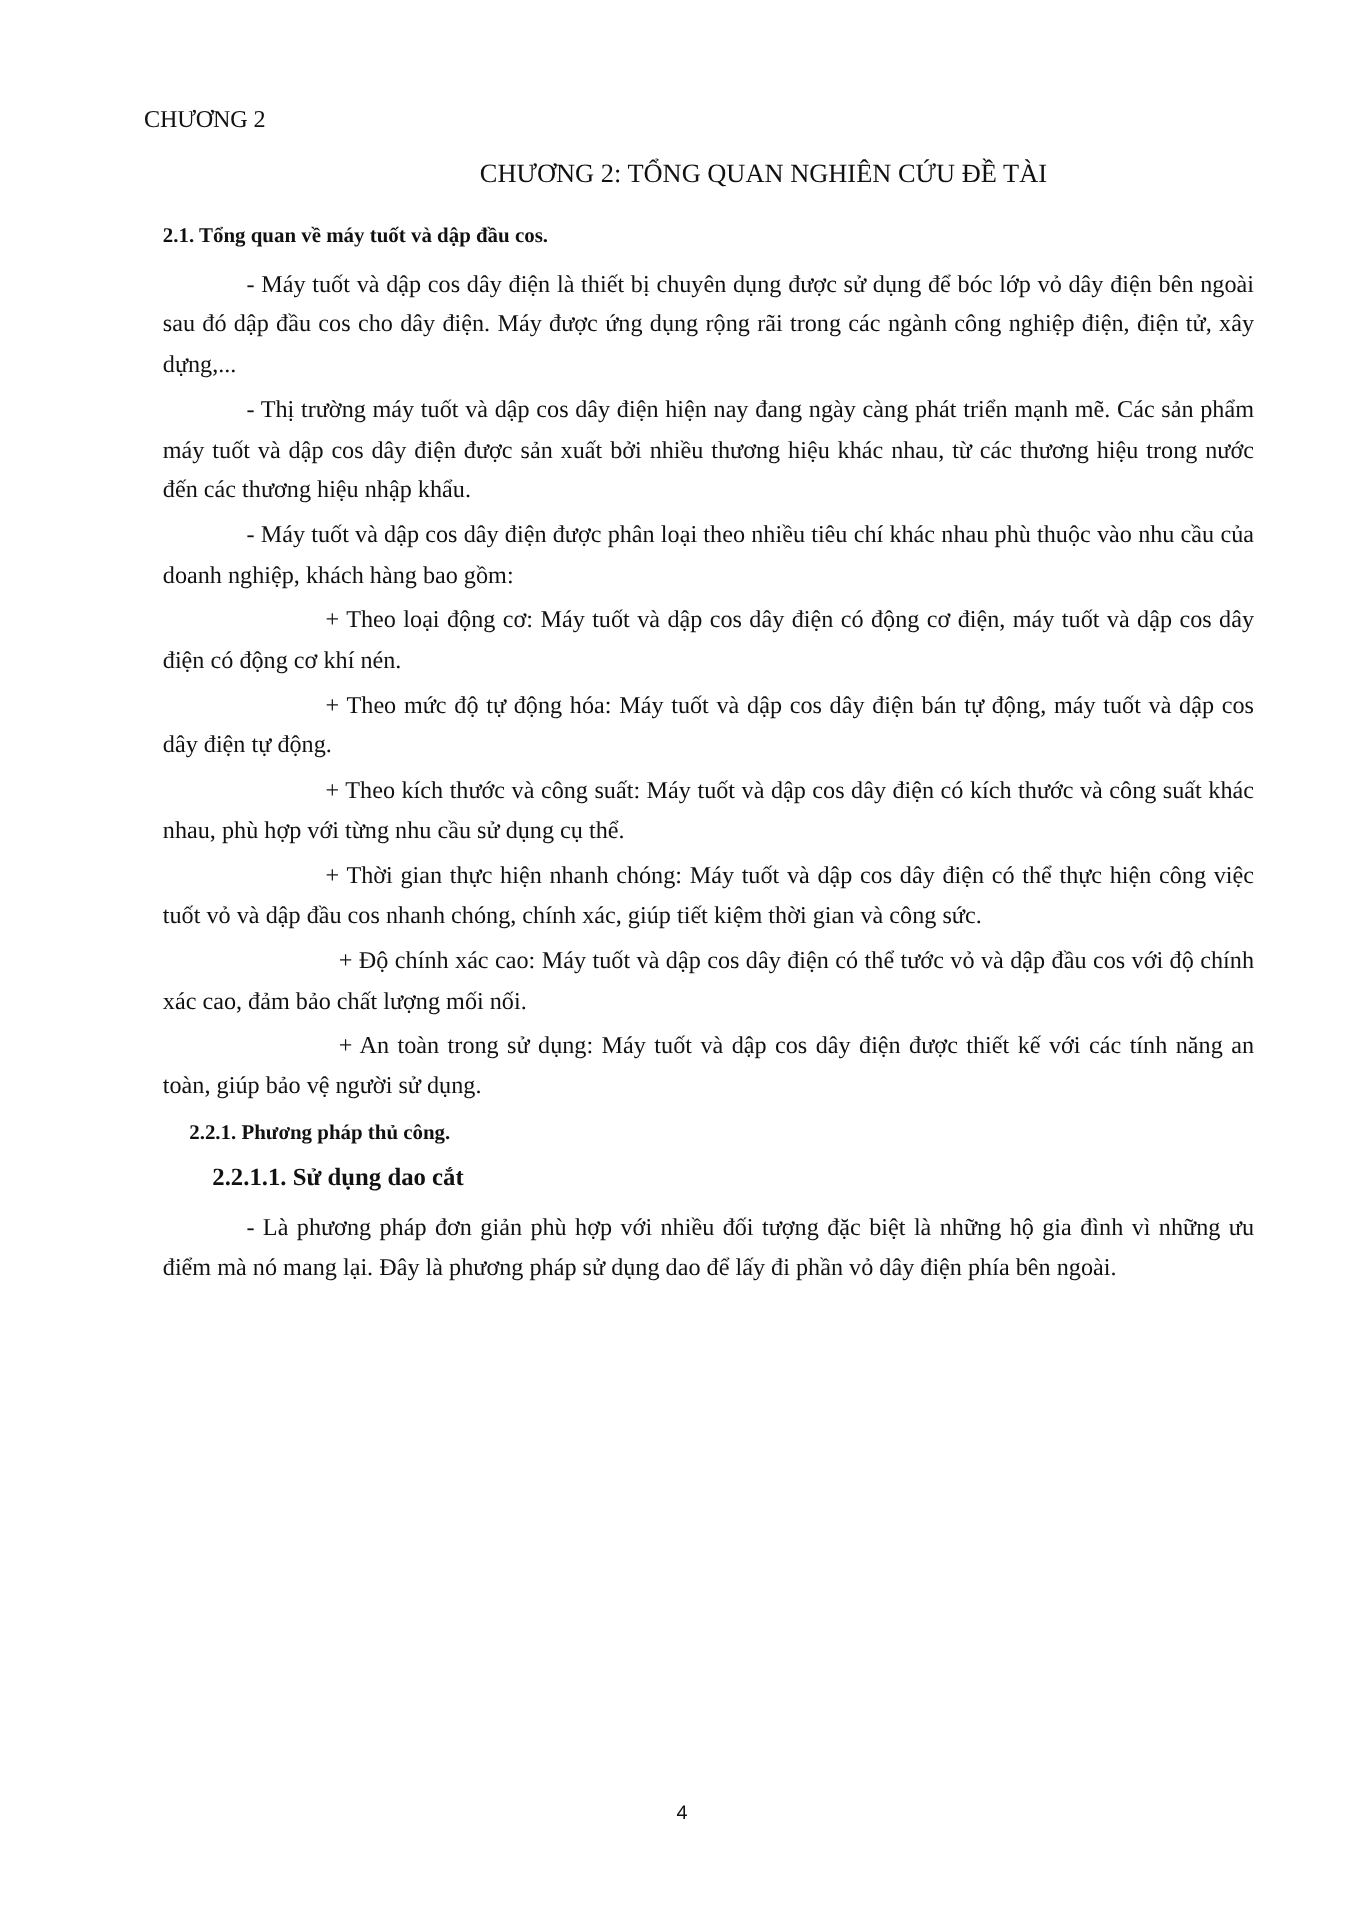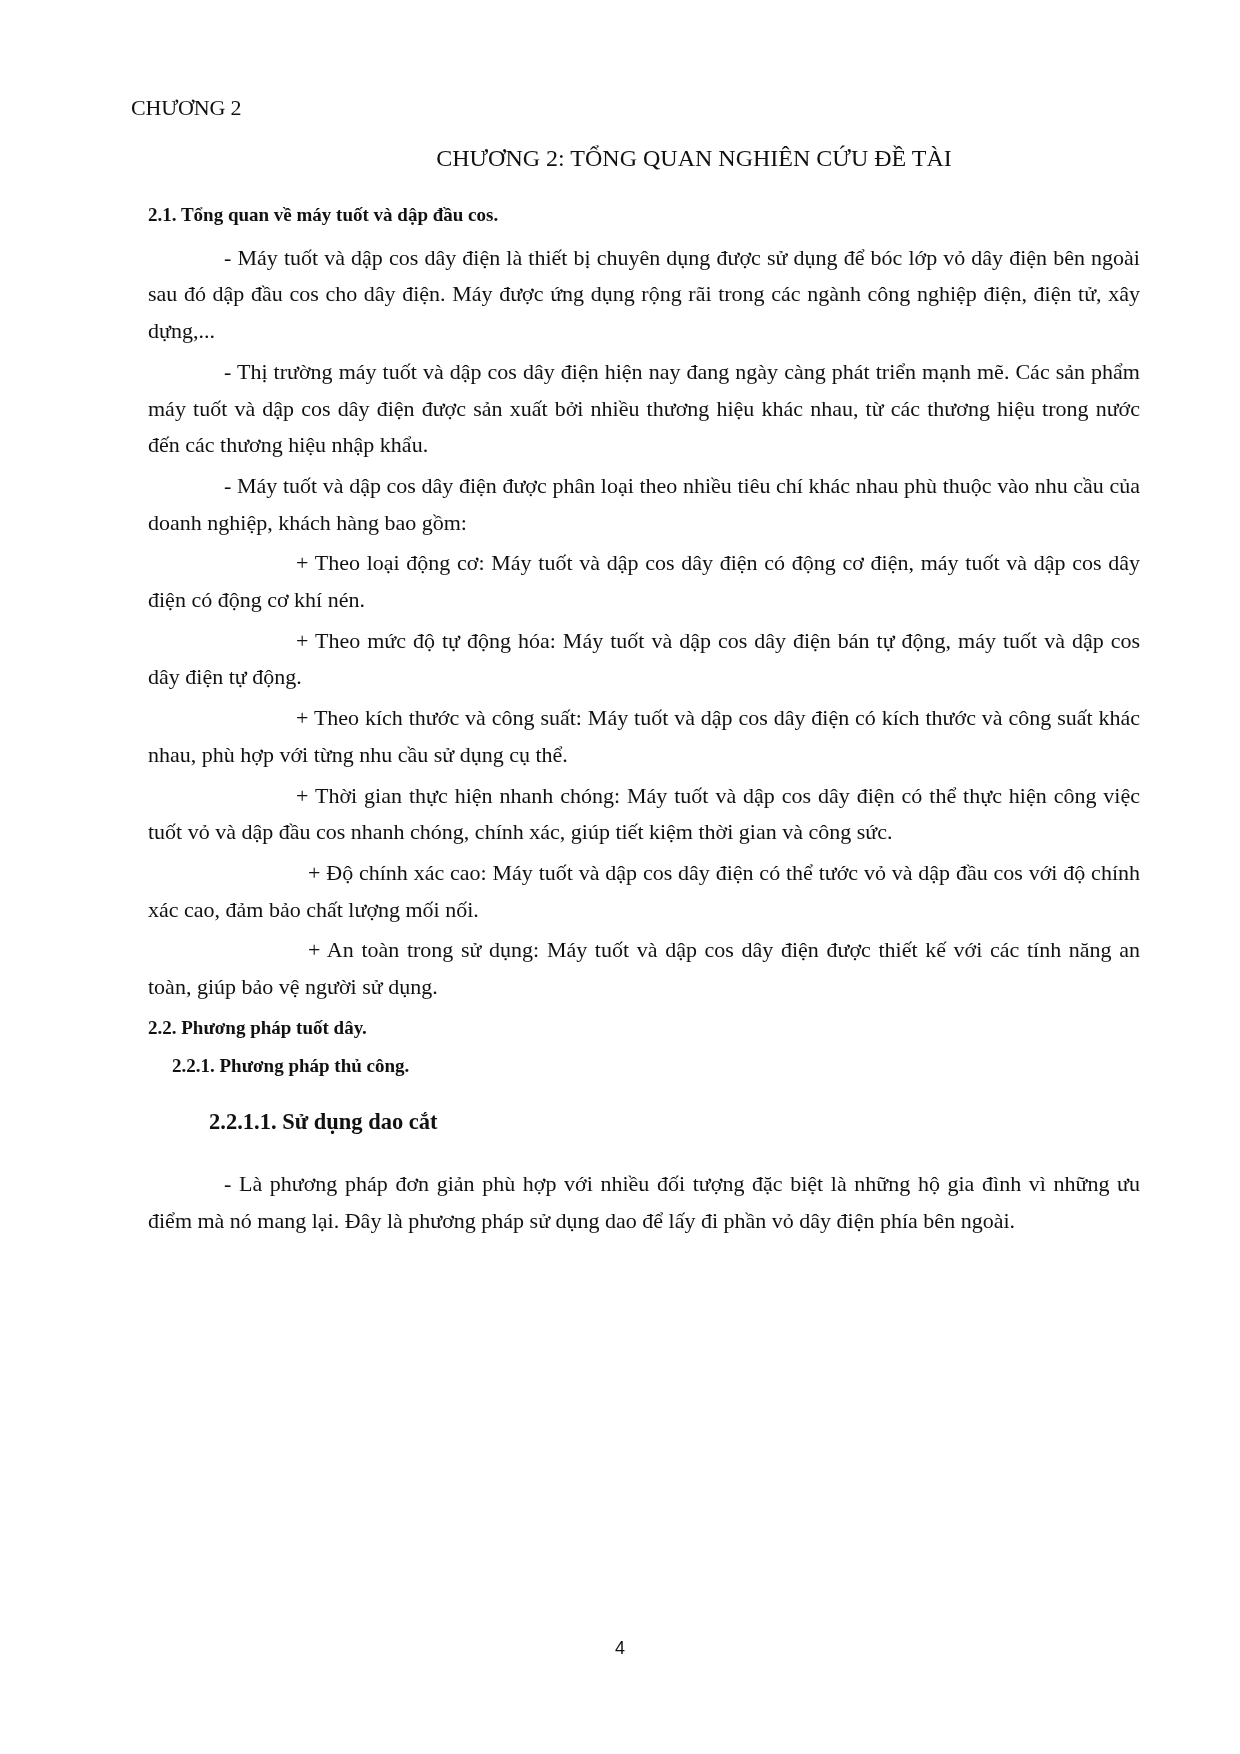--- a/index.html
+++ b/index.html
@@ -58,21 +58,21 @@
     .h3 {
       font-weight: bold;
       font-size: 19px;
       margin: 0;
       padding-left: 24px;
       line-height: 40px;
     }
     .h4 {
       font-weight: bold;
       font-size: 22.5px;
-      margin: 16px;
+      margin: 0;
       padding-left: 45px;
       line-height: 40px;
     }
     p {
       margin: 0 0 4px 0;
       text-align: justify;
     }
     p.dash {
       text-indent: 76px;
     }
@@ -116,21 +116,20 @@
 
     <p class="plus">+ Theo loại động cơ: Máy tuốt và dập cos dây điện có động cơ điện, máy tuốt và dập cos dây điện có động cơ khí nén.</p>
     <p class="plus">+ Theo mức độ tự động hóa: Máy tuốt và dập cos dây điện bán tự động, máy tuốt và dập cos dây điện tự động.</p>
     <p class="plus">+ Theo kích thước và công suất: Máy tuốt và dập cos dây điện có kích thước và công suất khác nhau, phù hợp với từng nhu cầu sử dụng cụ thể.</p>
 
 
     <p class="plus">+ Thời gian thực hiện nhanh chóng: Máy tuốt và dập cos dây điện có thể thực hiện công việc tuốt vỏ và dập đầu cos nhanh chóng, chính xác, giúp tiết kiệm thời gian và công sức.</p>
     <p class="plus deep">+ Độ chính xác cao: Máy tuốt và dập cos dây điện có thể tước vỏ và dập đầu cos với độ chính xác cao, đảm bảo chất lượng mối nối.</p>
     <p class="plus deep">+ An toàn trong sử dụng: Máy tuốt và dập cos dây điện được thiết kế với các tính năng an toàn, giúp bảo vệ người sử dụng.</p>
 
-    <h2 class="h2">2.2. Phương pháp tuốt dây.</h2>
     <h3 class="h3">2.2.1. Phương pháp thủ công.</h3>
     <h4 class="h4">2.2.1.1. Sử dụng dao cắt</h4>
     <div class="gap-s"></div>
 
     <p class="dash">- Là phương pháp đơn giản phù hợp với nhiều đối tượng đặc biệt là những hộ gia đình vì những ưu điểm mà nó mang lại. Đây là phương pháp sử dụng dao để lấy đi phần vỏ dây điện phía bên ngoài.</p>
 
   </div>
 
   <div class="page-number">4</div>
 

